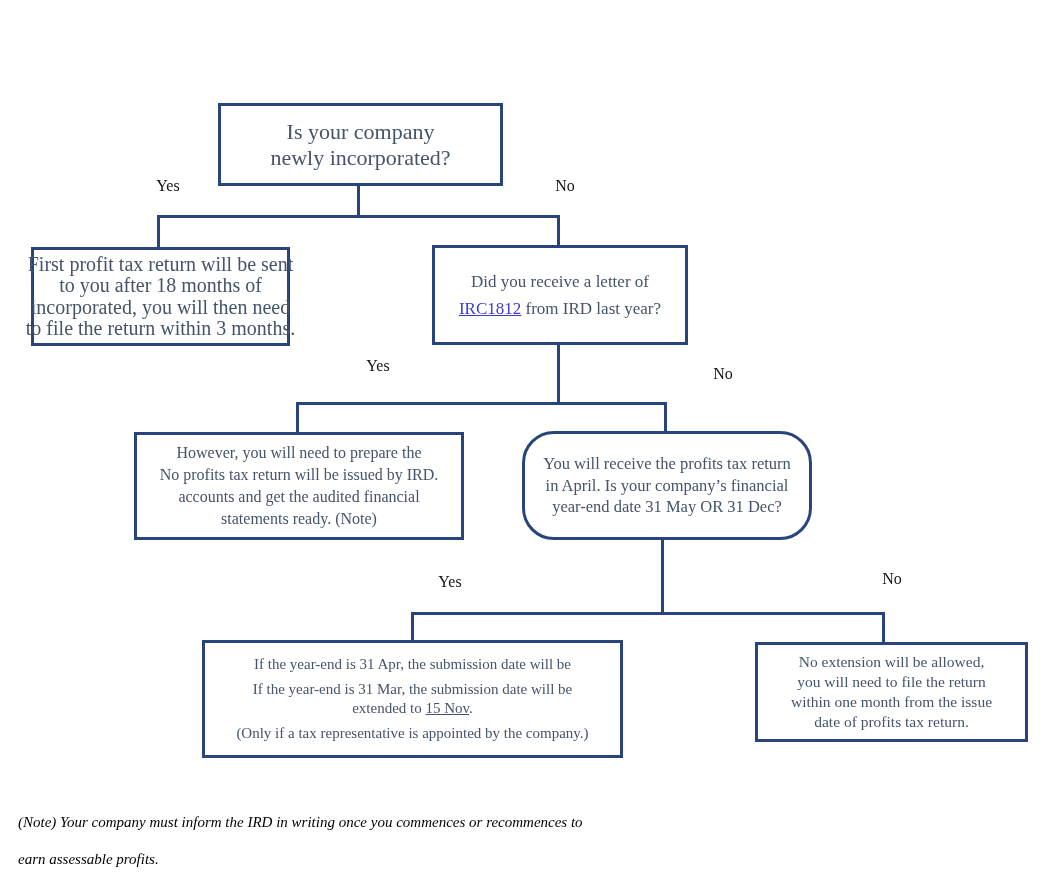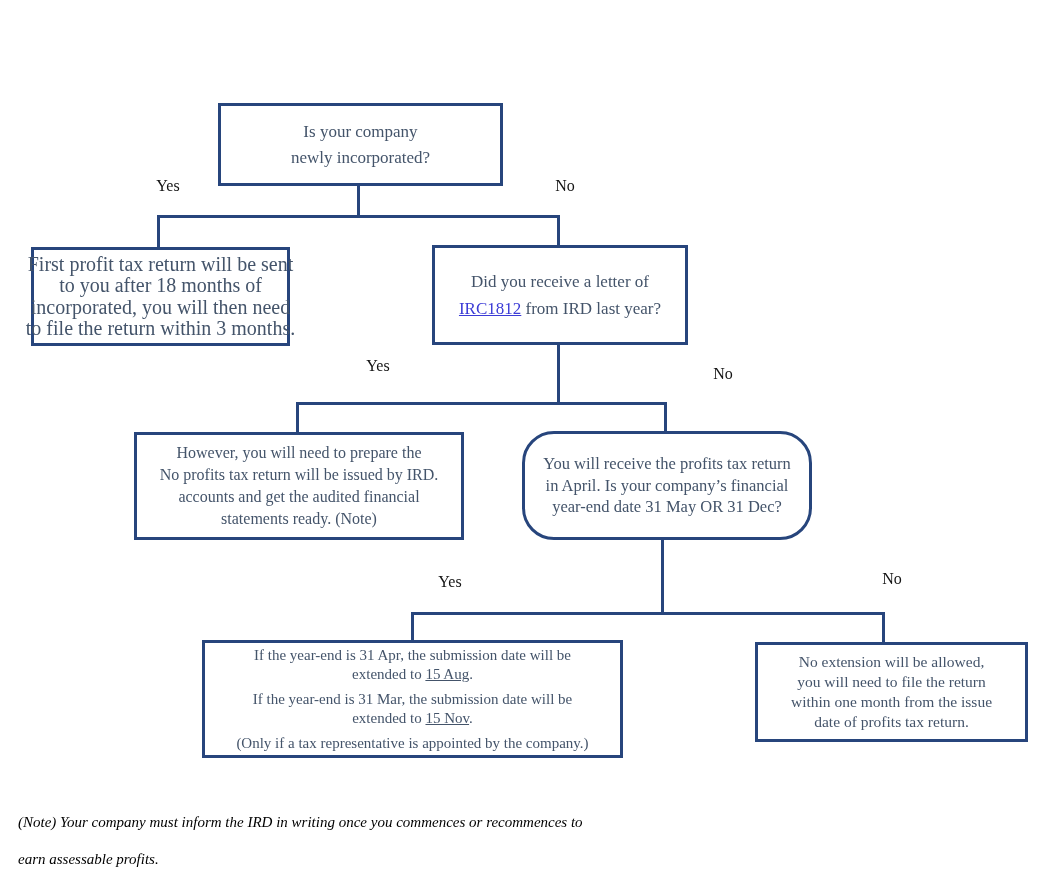--- a/index.html
+++ b/index.html
@@ -27,21 +27,21 @@
     color: #44546a;
     background: #ffffff;
     box-sizing: border-box;
     display: flex;
     flex-direction: column;
     align-items: center;
     justify-content: center;
     text-align: center;
   }
   .ln { white-space: nowrap; }
-  .box-a { left: 218px; top: 103px; width: 285px; height: 83px; font-size: 17px; line-height: 26px; }
+  .box-a { left: 218px; top: 103px; width: 285px; height: 83px; font-size: 22px; line-height: 26px; }
   .box-b { left: 31px;  top: 247px; width: 259px; height: 99px; font-size: 20px; line-height: 21.5px; }
   .box-c { left: 432px; top: 245px; width: 256px; height: 100px; font-size: 17px; line-height: 27px; }
   .box-d { left: 134px; top: 432px; width: 330px; height: 108px; font-size: 16px; line-height: 22px; }
   .box-e { left: 522px; top: 431px; width: 290px; height: 109px; font-size: 16.5px; line-height: 21.5px; border-radius: 32px; }
   .box-f { left: 202px; top: 640px; width: 421px; height: 118px; font-size: 15px; line-height: 19px; }
   .box-f .para { margin: 3px 0; }
   .box-g { left: 755px; top: 642px; width: 273px; height: 100px; font-size: 15.5px; line-height: 20px; }
   .link {
     color: #3b3bd6;
     text-decoration: underline;
@@ -122,21 +122,20 @@
 
   <div class="fbox box-e">
     <div class="ln">You will receive the profits tax return</div>
     <div class="ln">in April. Is your company’s financial</div>
     <div class="ln">year-end date 31 May OR 31 Dec?</div>
   </div>
 
   <div class="fbox box-f">
     <div class="para">
       <div class="ln">If the year-end is 31 Apr, the submission date will be</div>
-      <div class="ln"><span>extended to </span><span class="udate">15 Aug</span><span>.</span></div>
     </div>
     <div class="para">
       <div class="ln">If the year-end is 31 Mar, the submission date will be</div>
       <div class="ln"><span>extended to </span><span class="udate">15 Nov</span><span>.</span></div>
     </div>
     <div class="para ln">(Only if a tax representative is appointed by the company.)</div>
   </div>
 
   <div class="fbox box-g">
     <div class="ln">No extension will be allowed,</div>

